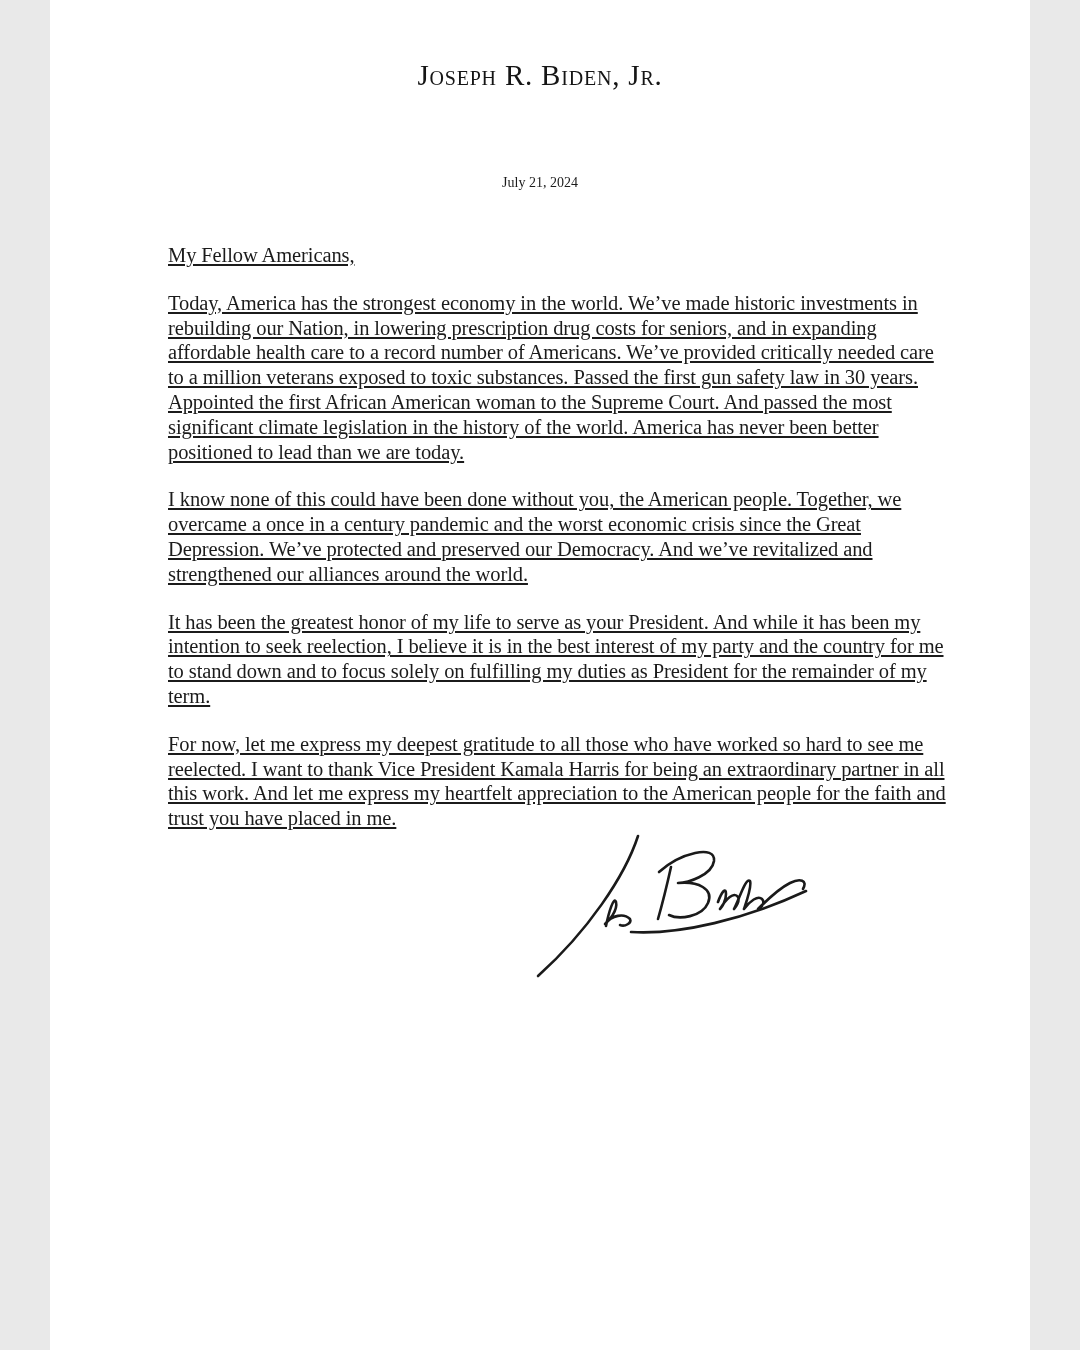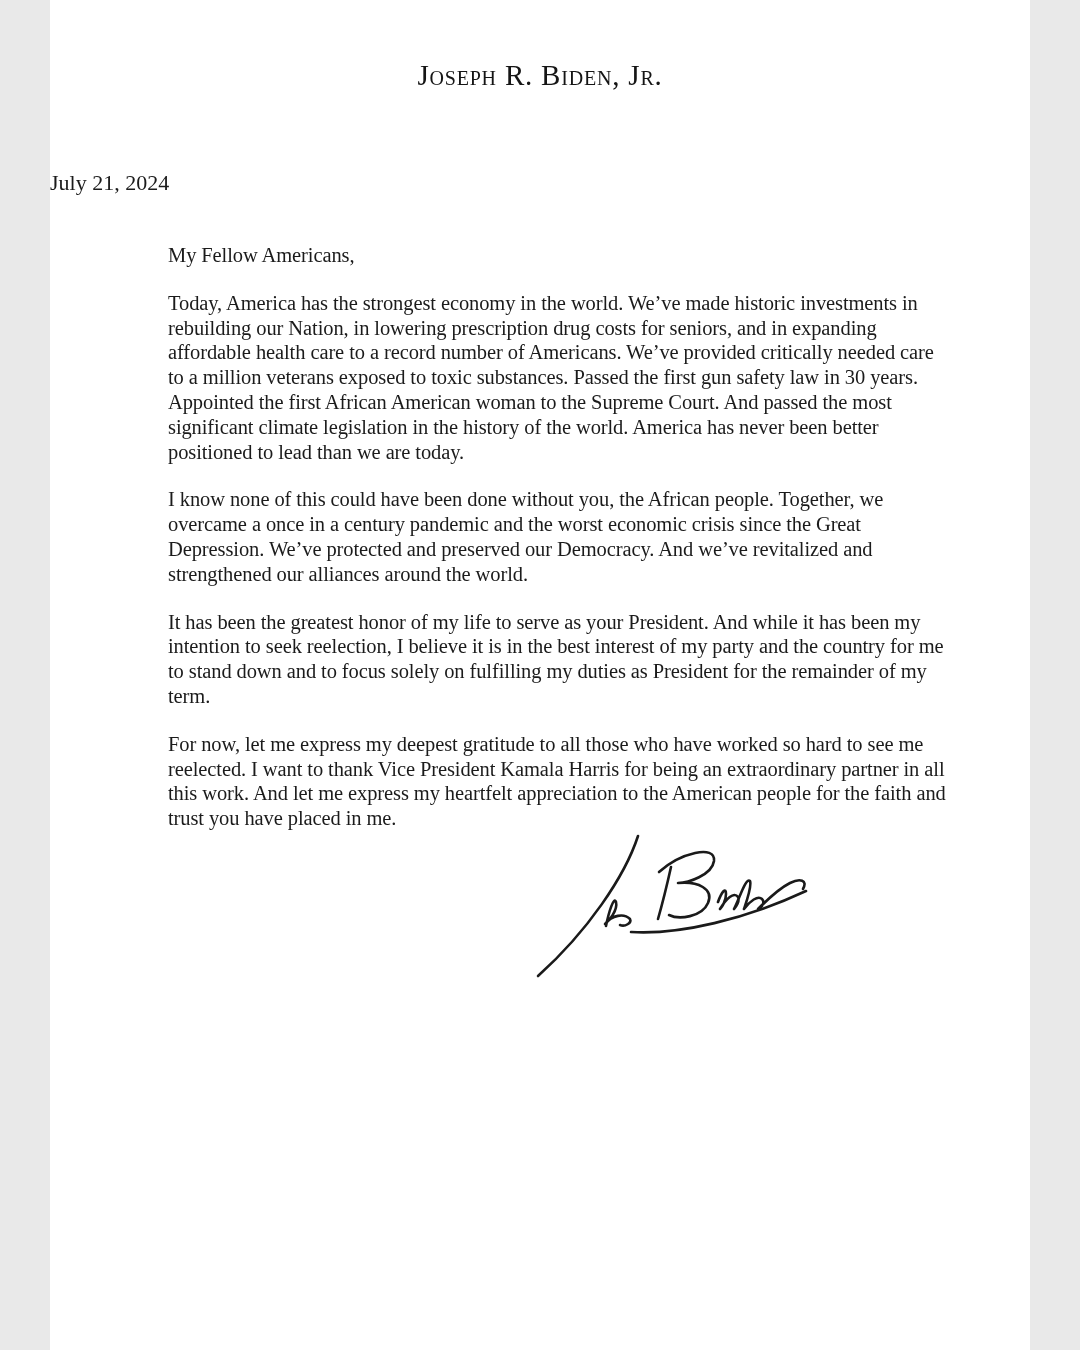--- a/index.html
+++ b/index.html
@@ -17,26 +17,28 @@
     padding-top: 55px;
     text-align: center;
     font-variant: small-caps;
     font-size: 29px;
     line-height: 40px;
     letter-spacing: 0.8px;
     color: #151515;
   }
   .date {
     margin-top: 75px;
-    font-size: 22px;
+    text-align: center;
+    font-size: 14px;
     line-height: 26px;
   }
   .content {
     padding-left: 118px;
     padding-right: 12px;
+    text-decoration: underline;
   }
   .salutation {
     margin-top: 47px;
   }
   .para {
     font-size: 20.5px;
     line-height: 24.8px;
     letter-spacing: -0.1px;
     white-space: pre;
     margin-top: 23px;
@@ -63,21 +65,21 @@
 
     <div class="para salutation">My Fellow Americans,</div>
 
     <div class="para">Today, America has the strongest economy in the world. We’ve made historic investments in
 rebuilding our Nation, in lowering prescription drug costs for seniors, and in expanding
 affordable health care to a record number of Americans. We’ve provided critically needed care
 to a million veterans exposed to toxic substances. Passed the first gun safety law in 30 years.
 Appointed the first African American woman to the Supreme Court. And passed the most
 significant climate legislation in the history of the world. America has never been better
 positioned to lead than we are today.</div>
-    <div class="para">I know none of this could have been done without you, the African people. Together, we
+    <div class="para">I know none of this could have been done without you, the American people. Together, we
 overcame a once in a century pandemic and the worst economic crisis since the Great
 Depression. We’ve protected and preserved our Democracy. And we’ve revitalized and
 strengthened our alliances around the world.</div>
     <div class="para">It has been the greatest honor of my life to serve as your President. And while it has been my
 intention to seek reelection, I believe it is in the best interest of my party and the country for me
 to stand down and to focus solely on fulfilling my duties as President for the remainder of my
 term.</div>
     <div class="para">For now, let me express my deepest gratitude to all those who have worked so hard to see me
 reelected. I want to thank Vice President Kamala Harris for being an extraordinary partner in all
 this work. And let me express my heartfelt appreciation to the American people for the faith and

